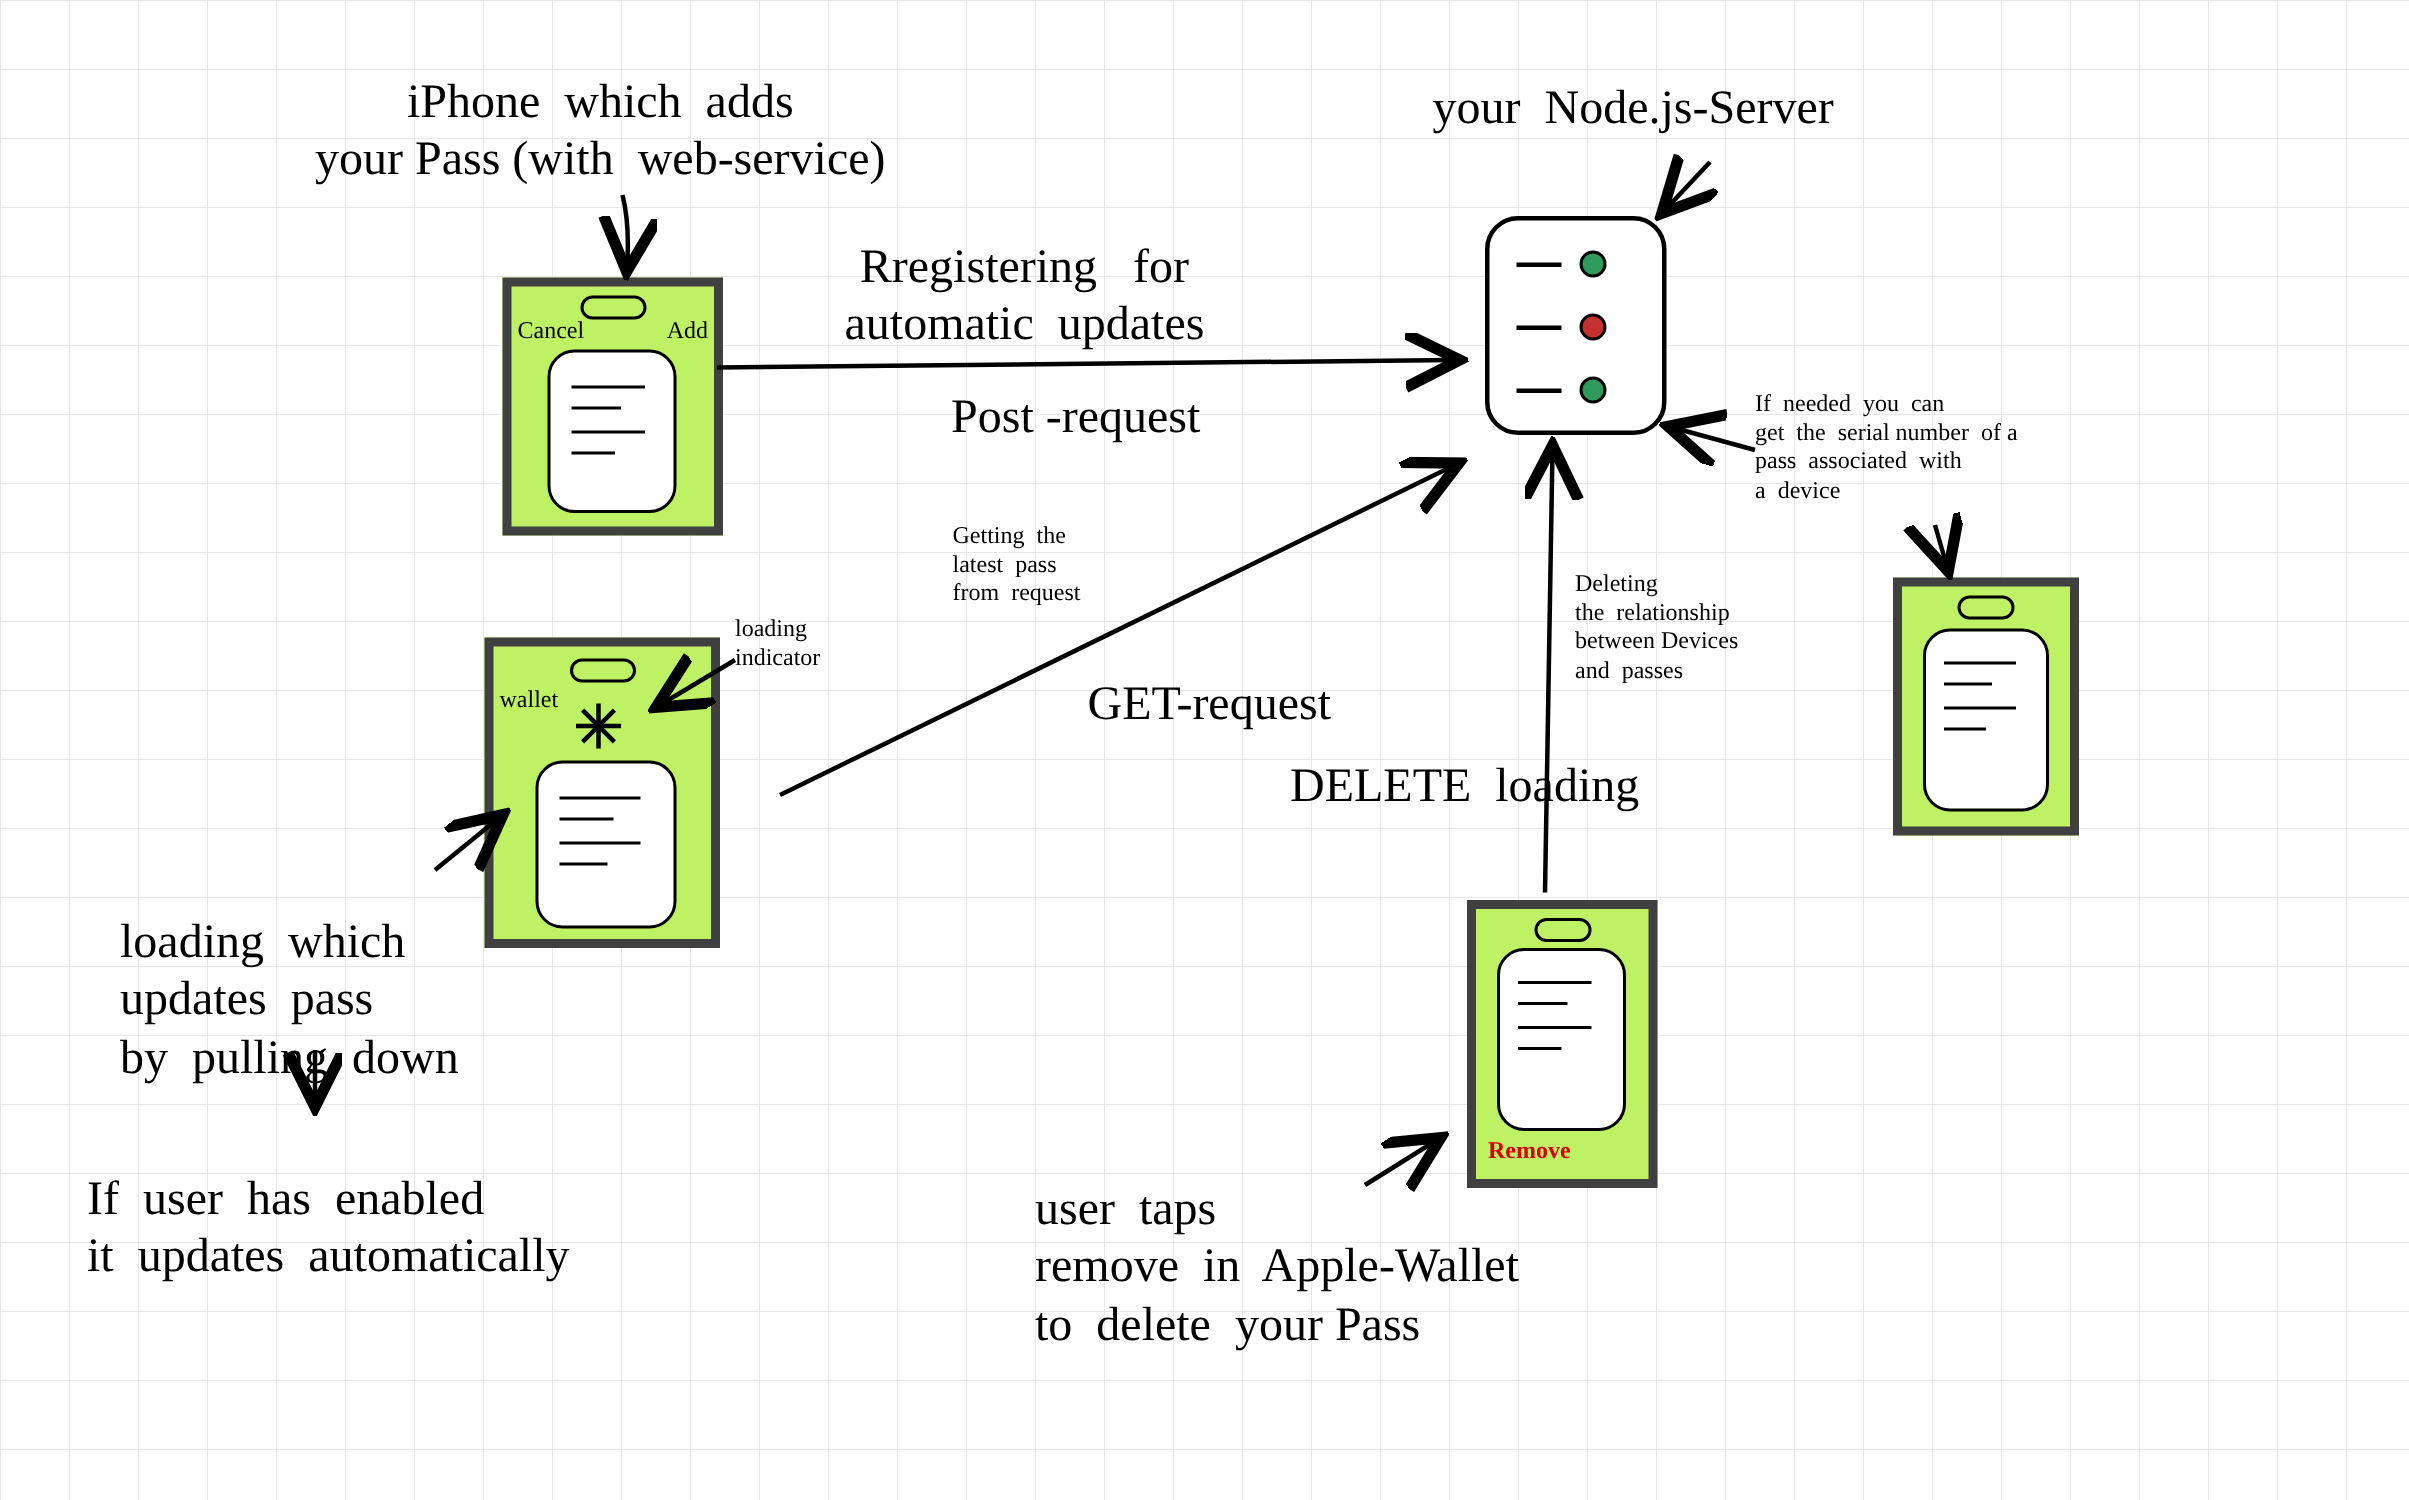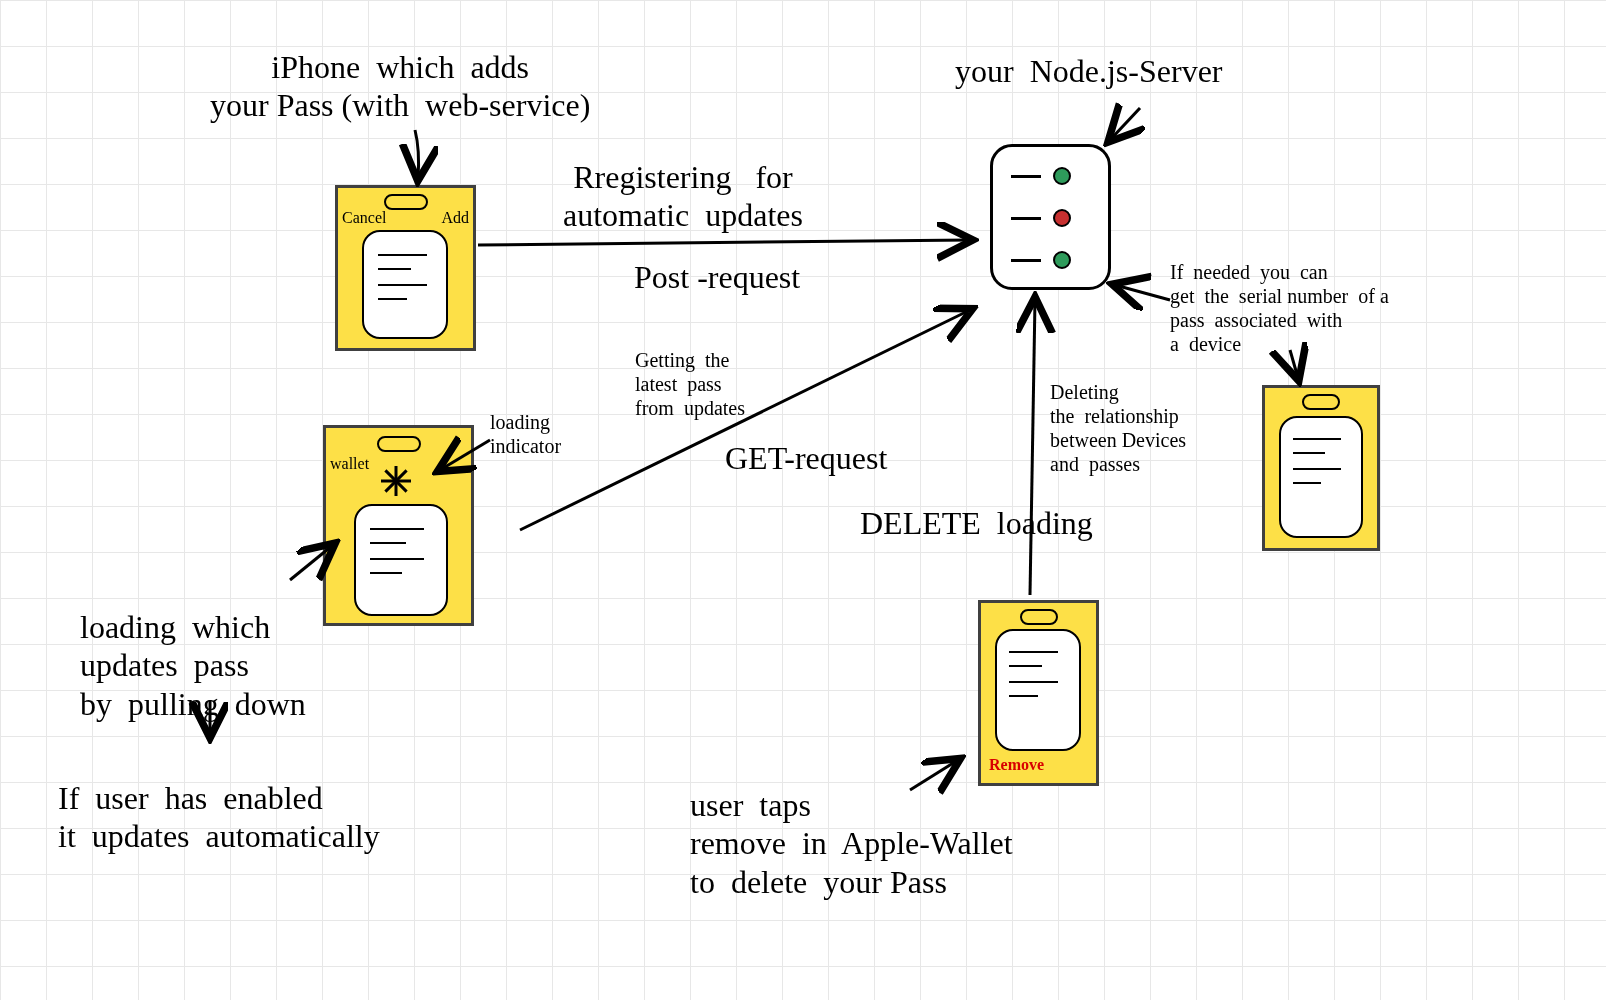--- a/index.html
+++ b/index.html
@@ -3,24 +3,24 @@
 <meta charset="utf-8">
 <style>
   html,body{margin:0;padding:0;width:1606px;height:1000px;overflow:hidden;font-family:"Comic Sans MS","Segoe Script","Bradley Hand",cursive;}
   .grid{position:absolute;inset:0;
     background-image:
       linear-gradient(to right,#e7e7e7 1px,transparent 1px),
       linear-gradient(to bottom,#e7e7e7 1px,transparent 1px);
     background-size:46px 46px;
     background-color:#fff;}
   .label{position:absolute;color:#000;font-size:32px;line-height:1.2;white-space:pre;text-align:center;}
-  .small{font-size:20px;}
+  .small{font-size:16px;}
   .tiny{font-size:16px;}
   .red{color:#d80000;}
-  .phone{position:absolute;border:3px solid #404040;background:#fde047;}
+  .phone{position:absolute;border:6px solid #404040;background:#bef264;}
   .pass{position:absolute;border:2.5px solid #000;border-radius:18px;background:#fff;}
   .notch{position:absolute;width:40px;height:12px;border:2.5px solid #000;border-radius:8px;left:50%;transform:translateX(-50%);}
   .scribble{position:absolute;width:60%;height:0;border-top:2.5px solid #000;}
   .server{position:absolute;border:3px solid #000;border-radius:22px;background:#fff;}
   .slot{position:absolute;width:30px;height:0;border-top:3px solid #000;}
   .led{position:absolute;width:14px;height:14px;border:2px solid #000;border-radius:50%;}
   .led.green{background:#2e9b5b;}
   .led.red{background:#c73030;}
   svg.arrows{position:absolute;inset:0;width:1606px;height:1000px;pointer-events:none;}
   .spinner{position:absolute;width:30px;height:30px;}
@@ -40,22 +40,22 @@
 your Pass (with  web-service)</div>
 
 <div class="label" style="left:955px;top:52px;">your  Node.js-Server</div>
 
 <div class="label" style="left:550px;top:158px;margin-left:13px;">Rregistering   for
 automatic  updates</div>
 <div class="label" style="left:590px;top:258px;margin-left:44px;">Post -request</div>
 
 <div class="label small" style="left:635px;top:348px;text-align:left;">Getting  the
 latest  pass
-from  updates</div>
-<div class="label" style="left:725px;top:439px;">GET-request</div>
+from  request</div>
+<div class="label" style="left:725px;top:449px;">GET-request</div>
 
 <div class="label small" style="left:1050px;top:380px;text-align:left;">Deleting
 the  relationship
 between Devices
 and  passes</div>
 <div class="label" style="left:860px;top:504px;">DELETE  loading</div>
 
 <div class="label small" style="left:1170px;top:260px;text-align:left;">If  needed  you  can
 get  the  serial number  of a
 pass  associated  with

